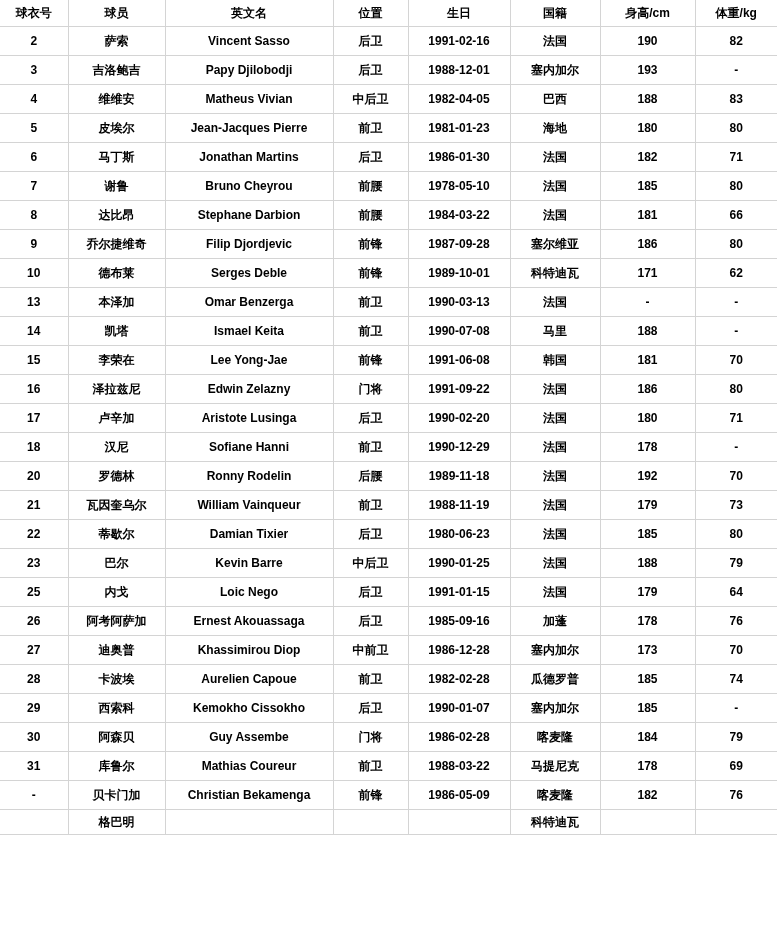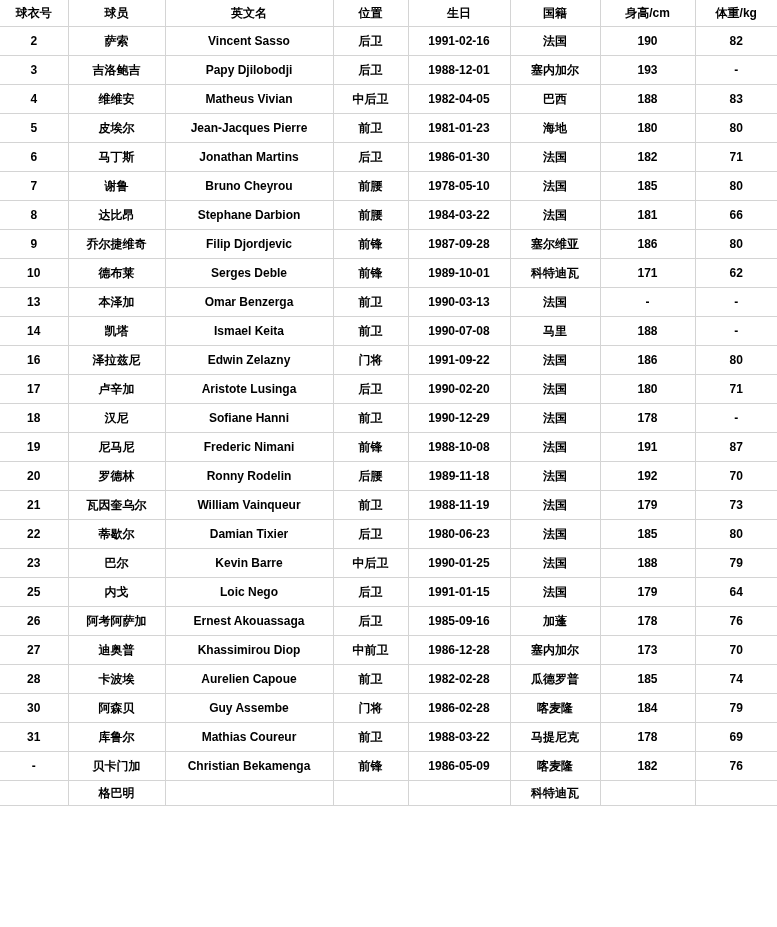--- a/index.html
+++ b/index.html
@@ -178,20 +178,30 @@
         <td>14</td>
         <td>凯塔</td>
         <td>Ismael Keita</td>
         <td>前卫</td>
         <td>1990-07-08</td>
         <td>马里</td>
         <td>188</td>
         <td>-</td>
       </tr>
       <tr>
+        <td>15</td>
+        <td>李荣在</td>
+        <td>Lee Yong-Jae</td>
+        <td>前锋</td>
+        <td>1991-06-08</td>
+        <td>韩国</td>
+        <td>181</td>
+        <td>70</td>
+      </tr>
+      <tr>
         <td>16</td>
         <td>泽拉兹尼</td>
         <td>Edwin Zelazny</td>
         <td>门将</td>
         <td>1991-09-22</td>
         <td>法国</td>
         <td>186</td>
         <td>80</td>
       </tr>
       <tr>
@@ -206,30 +216,20 @@
       </tr>
       <tr>
         <td>18</td>
         <td>汉尼</td>
         <td>Sofiane Hanni</td>
         <td>前卫</td>
         <td>1990-12-29</td>
         <td>法国</td>
         <td>178</td>
         <td>-</td>
-      </tr>
-      <tr>
-        <td>19</td>
-        <td>尼马尼</td>
-        <td>Frederic Nimani</td>
-        <td>前锋</td>
-        <td>1988-10-08</td>
-        <td>法国</td>
-        <td>191</td>
-        <td>87</td>
       </tr>
       <tr>
         <td>20</td>
         <td>罗德林</td>
         <td>Ronny Rodelin</td>
         <td>后腰</td>
         <td>1989-11-18</td>
         <td>法国</td>
         <td>192</td>
         <td>70</td>
@@ -298,20 +298,30 @@
         <td>28</td>
         <td>卡波埃</td>
         <td>Aurelien Capoue</td>
         <td>前卫</td>
         <td>1982-02-28</td>
         <td>瓜德罗普</td>
         <td>185</td>
         <td>74</td>
       </tr>
       <tr>
+        <td>29</td>
+        <td>西索科</td>
+        <td>Kemokho Cissokho</td>
+        <td>后卫</td>
+        <td>1990-01-07</td>
+        <td>塞内加尔</td>
+        <td>185</td>
+        <td>-</td>
+      </tr>
+      <tr>
         <td>30</td>
         <td>阿森贝</td>
         <td>Guy Assembe</td>
         <td>门将</td>
         <td>1986-02-28</td>
         <td>喀麦隆</td>
         <td>184</td>
         <td>79</td>
       </tr>
       <tr>

